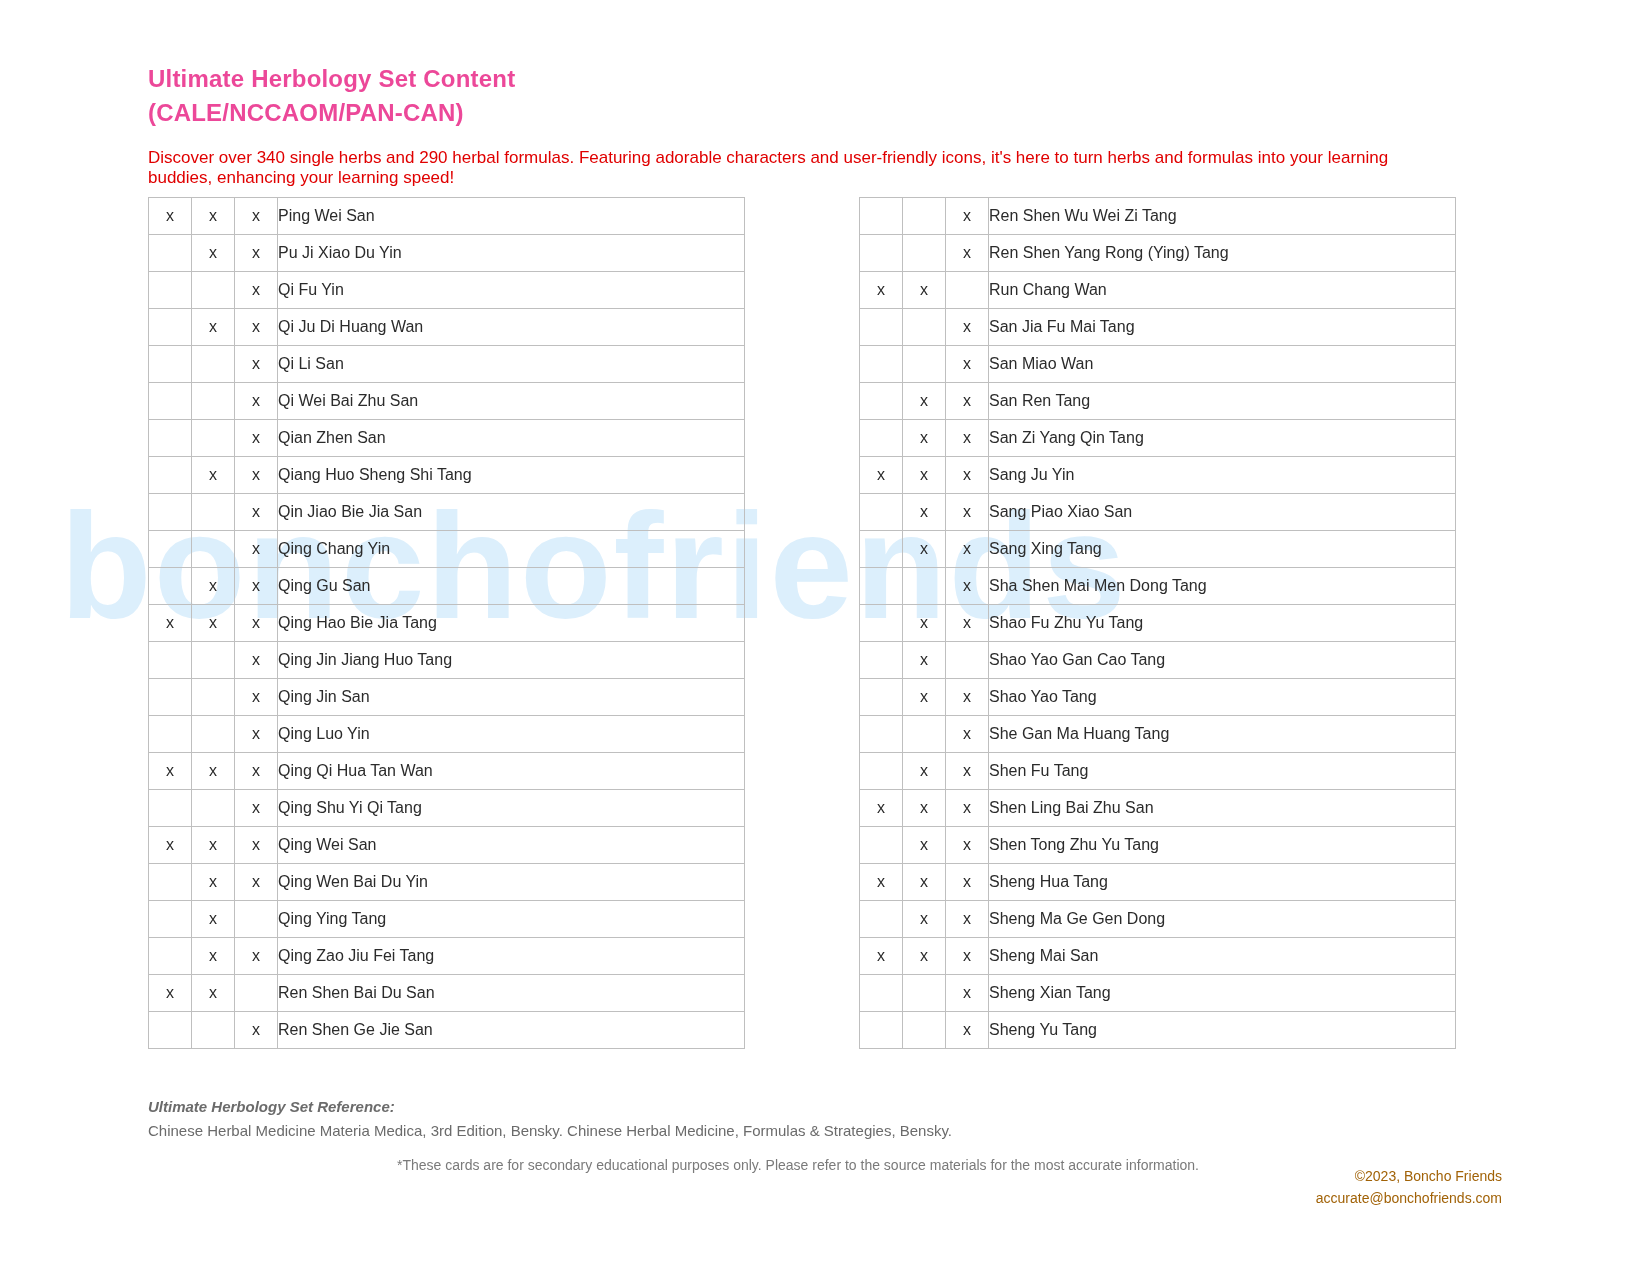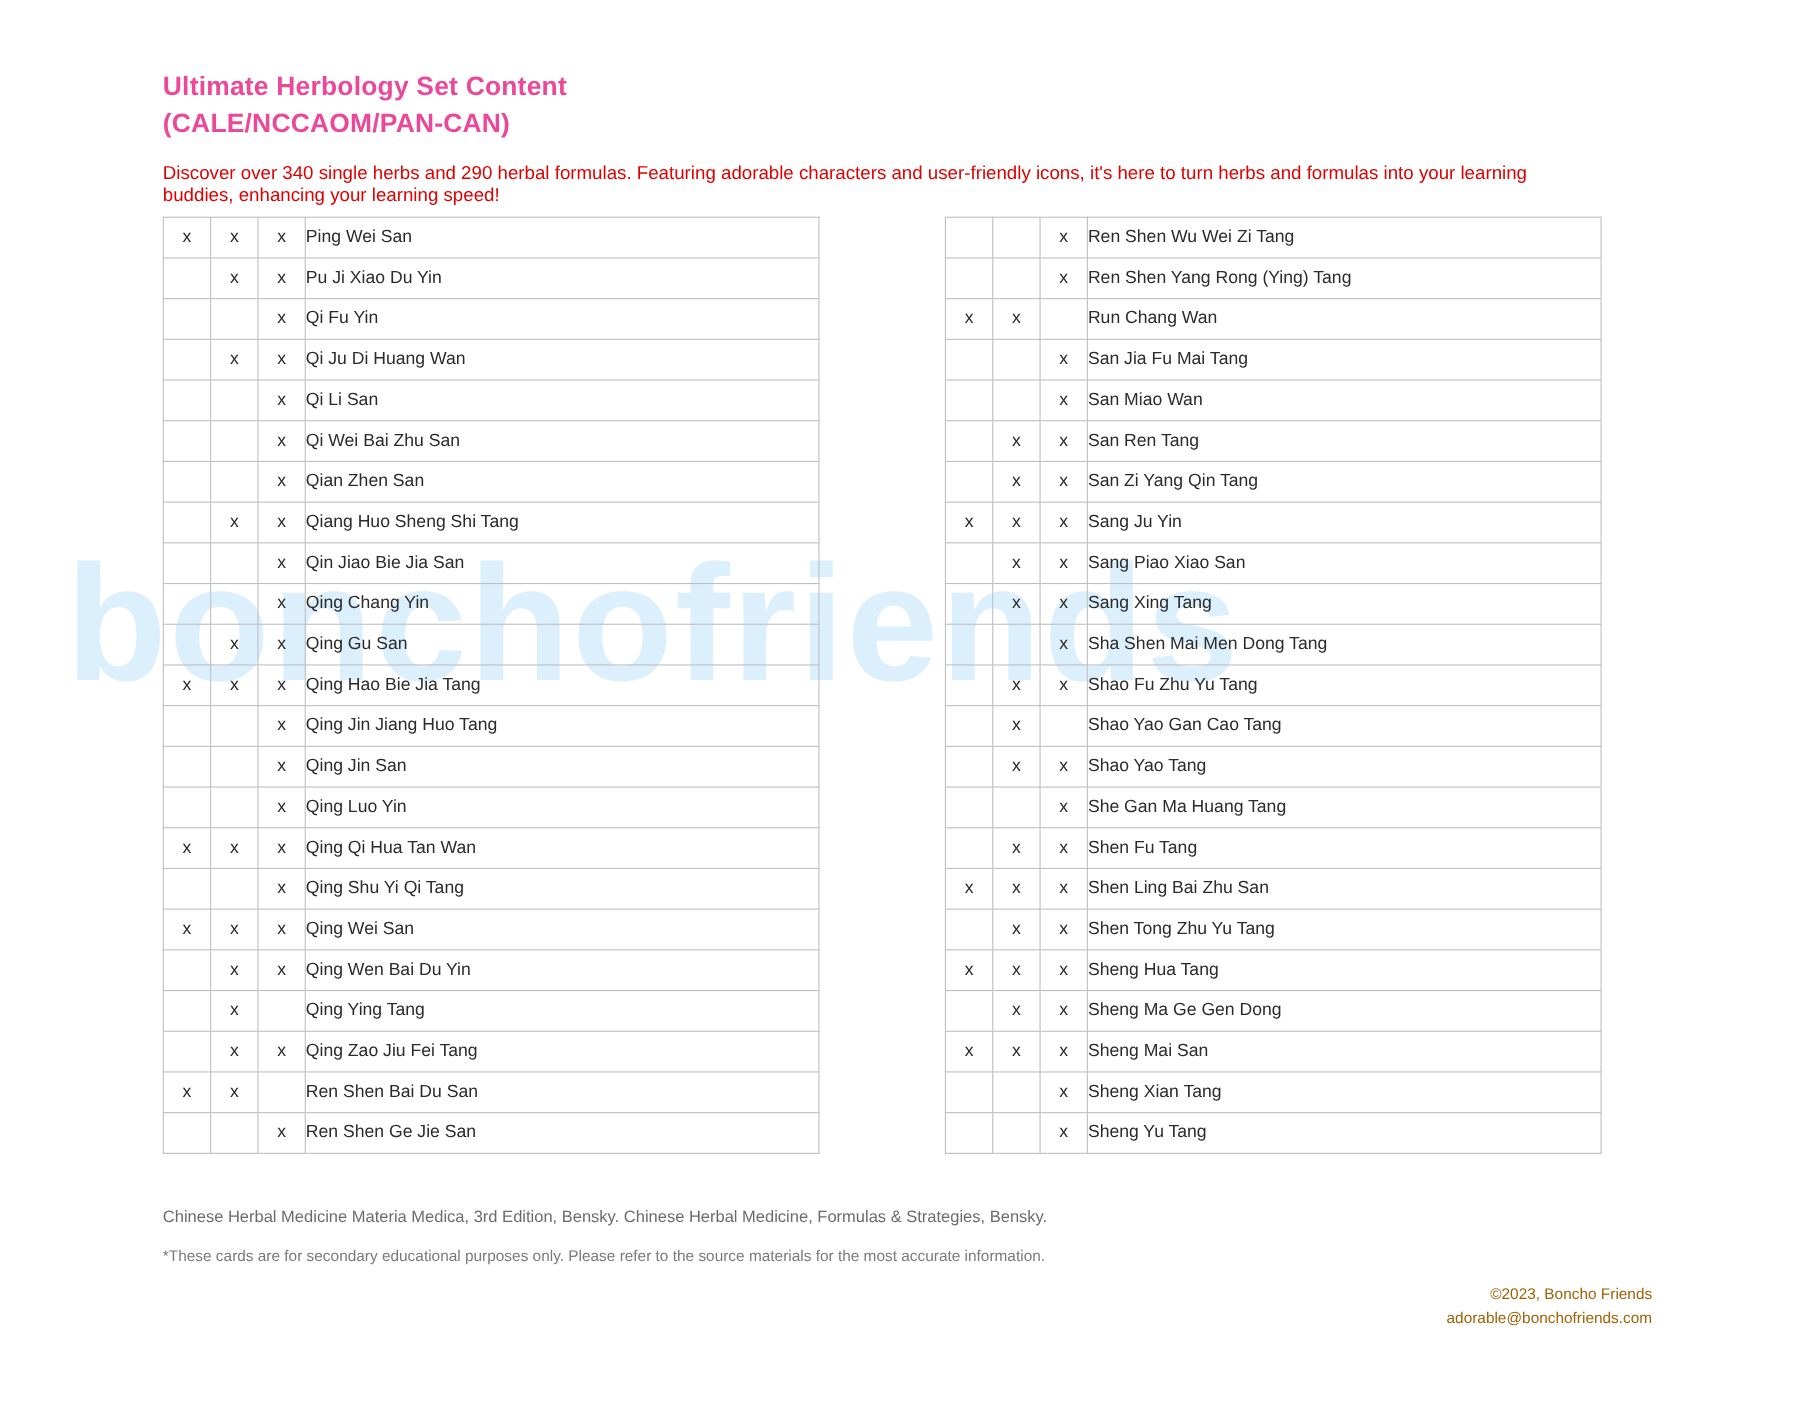--- a/index.html
+++ b/index.html
@@ -108,20 +108,21 @@
     margin-bottom: 7px;
   }
   .ref-line {
     font-size: 15px;
     color: #6b6b6b;
     margin-bottom: 18px;
   }
   .disclaimer {
     font-size: 14px;
     color: #7a7a7a;
+    text-align: center;
   }
   .copyright {
     position: absolute;
     right: 148px;
     top: 1165px;
     text-align: right;
     font-size: 14px;
     color: #a16207;
     line-height: 22px;
   }
@@ -426,23 +427,24 @@
               <td class="mark"></td>
               <td class="mark">x</td>
               <td class="name">Sheng Yu Tang</td>
             </tr>
           </tbody>
       </table>
 
     </div>
 
     <div class="footer">
+      <div class="ref-title">Ultimate Herbology Set Reference:</div>
       <div class="ref-line">Chinese Herbal Medicine Materia Medica, 3rd Edition, Bensky. Chinese Herbal Medicine, Formulas &amp; Strategies, Bensky.</div>
       <div class="disclaimer">*These cards are for secondary educational purposes only. Please refer to the source materials for the most accurate information.</div>
     </div>
 
     <div class="copyright">
       <div>©2023, Boncho Friends</div>
-      <div>adorable@bonchofriends.com</div>
+      <div>accurate@bonchofriends.com</div>
     </div>
 
   </div>
 </div>
 
 </body></html>

